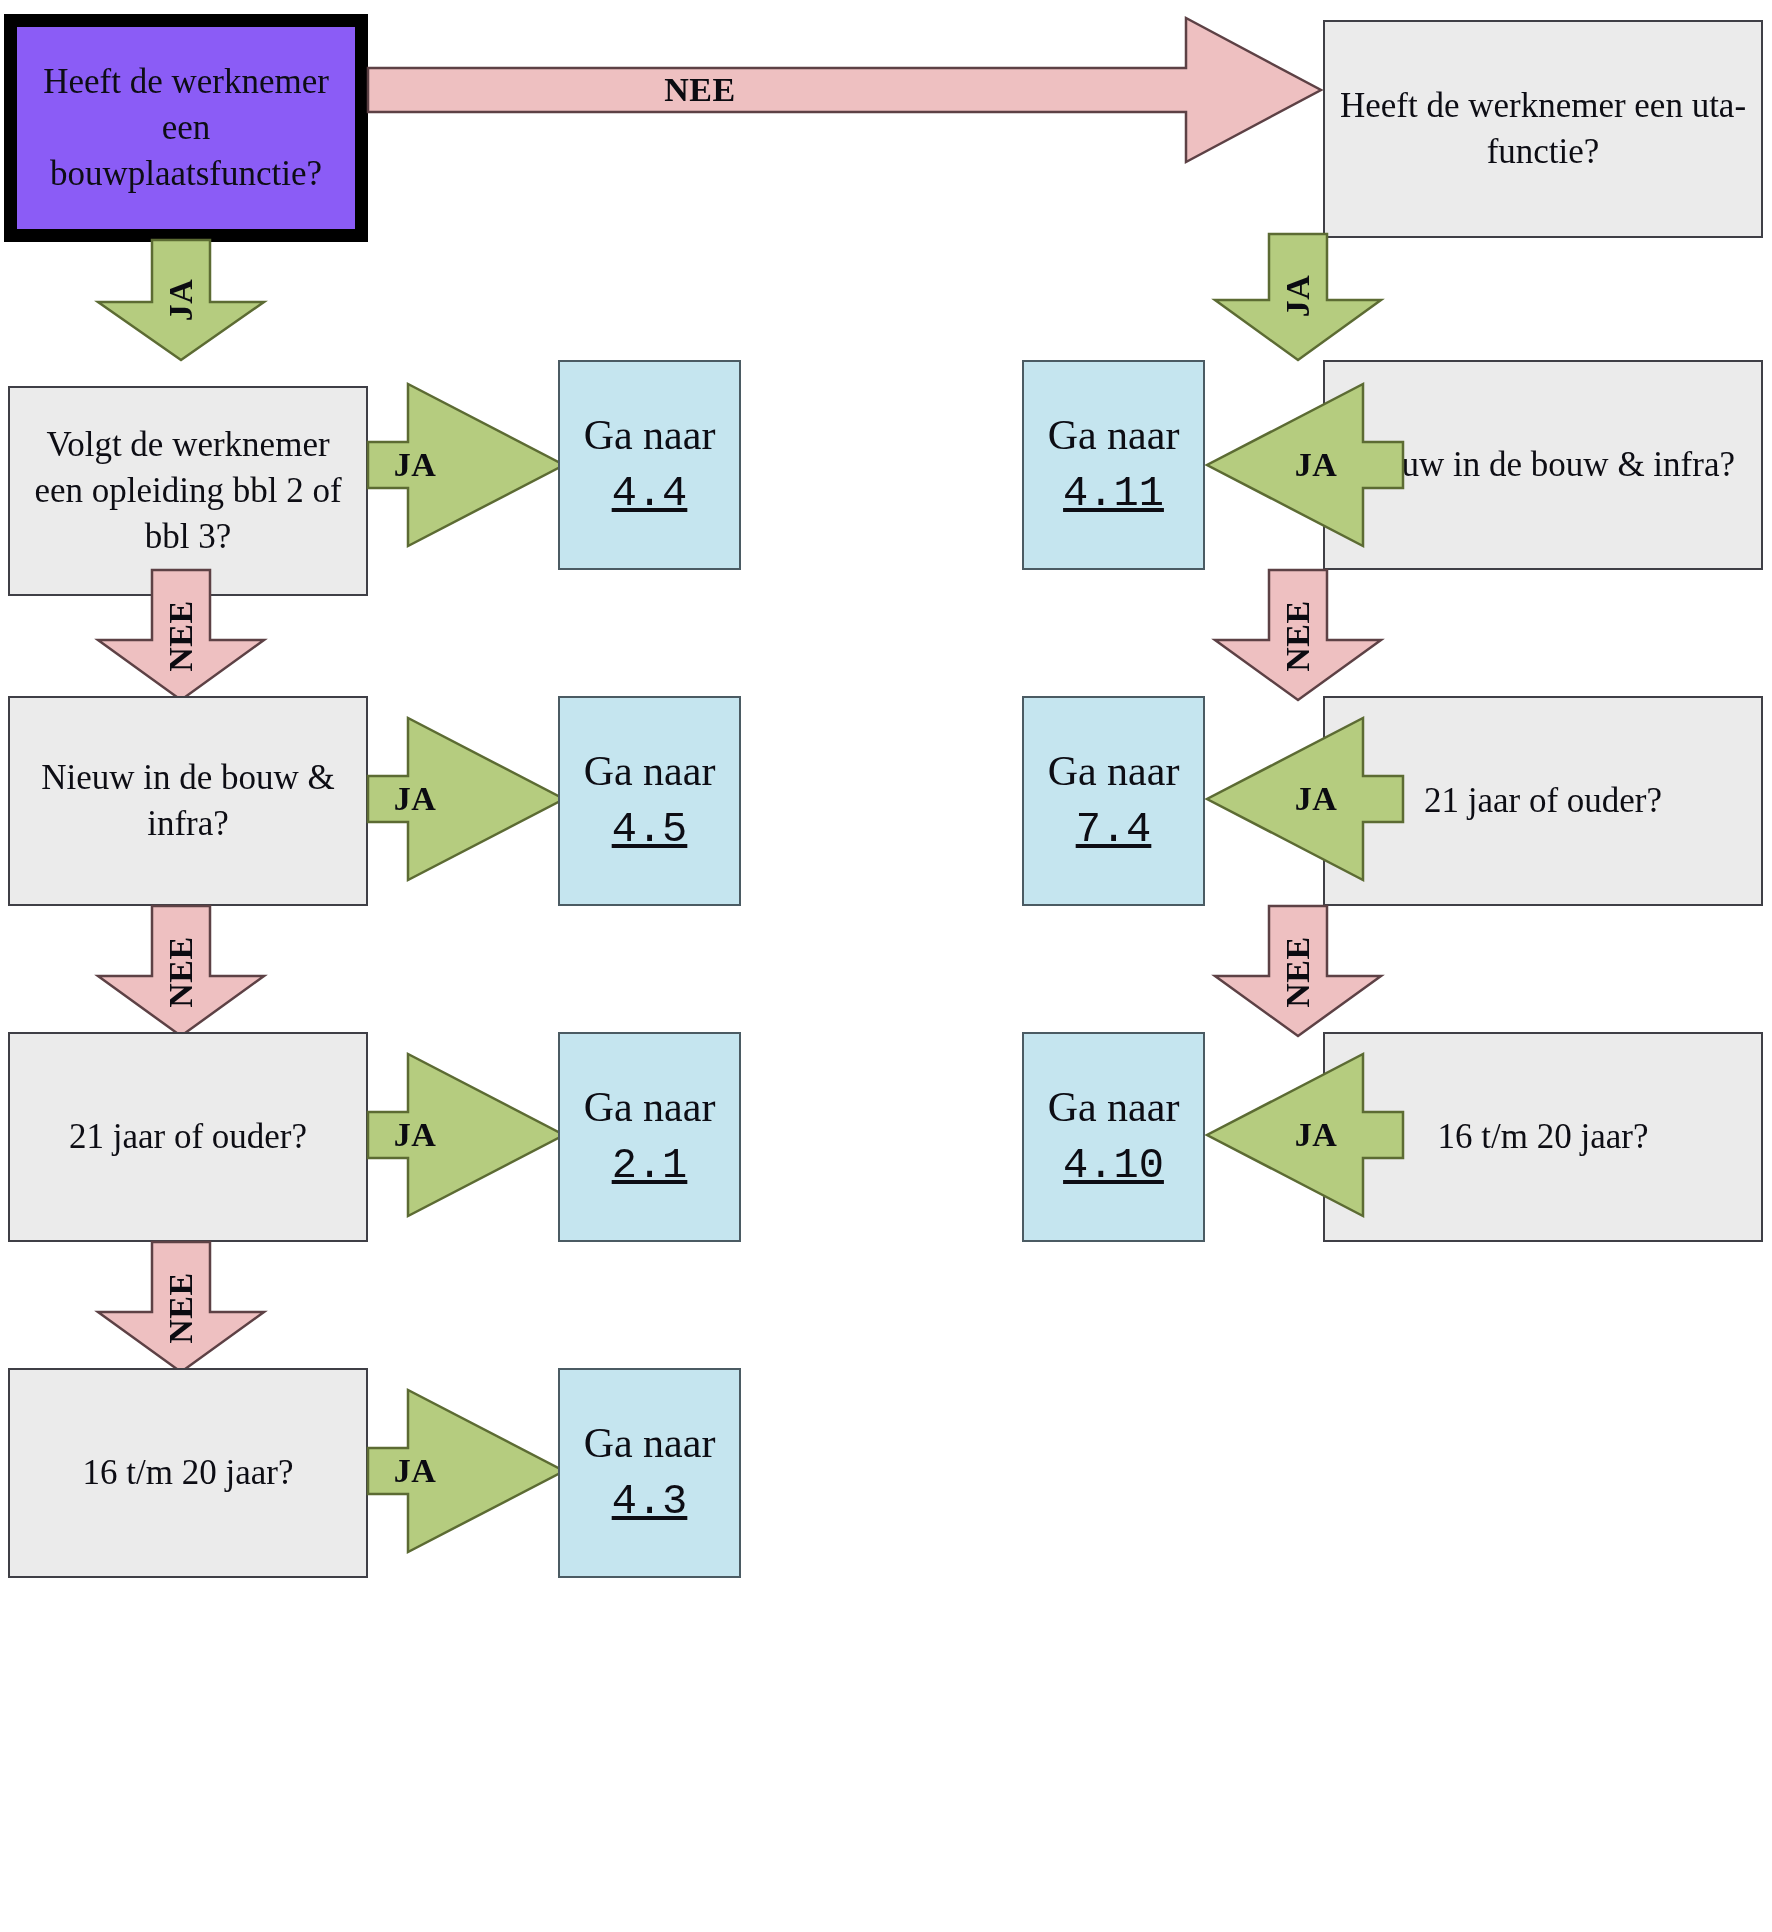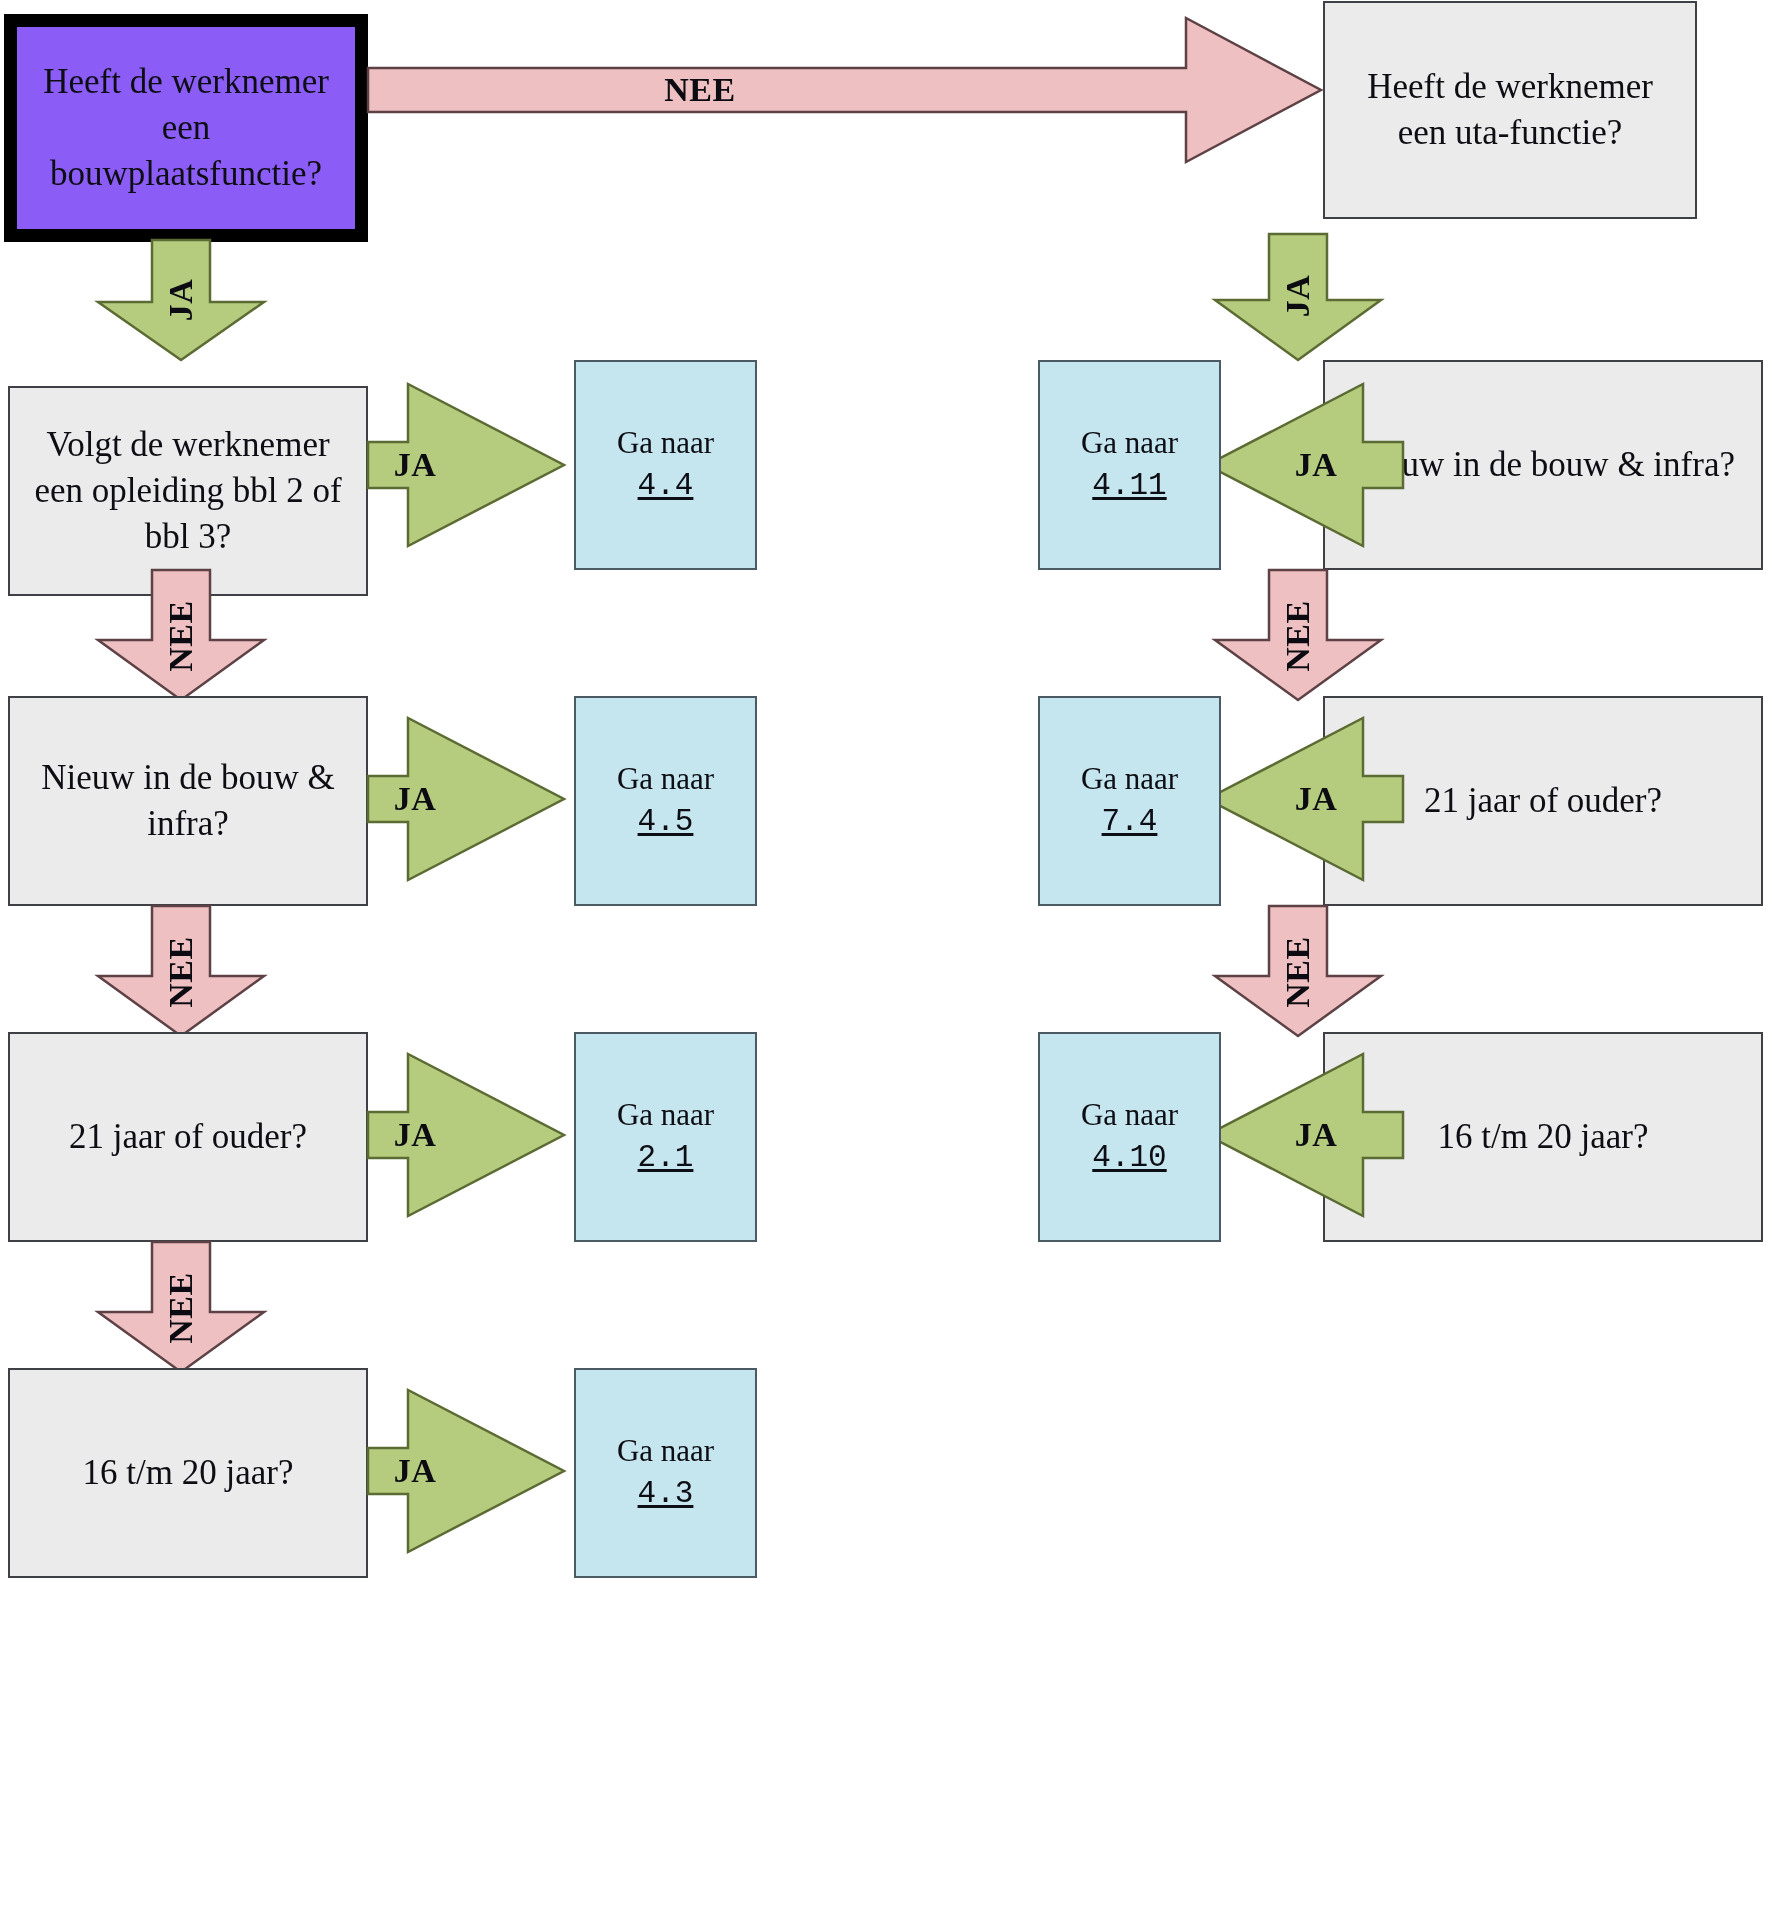--- a/index.html
+++ b/index.html
@@ -38,22 +38,21 @@
     border: 2px solid #3f3f46;
     font-size: 35px;
   }
   .decision.start {
     border: 13px solid #000000;
     background: #8b5cf6;
   }
   .goto {
     background: #c5e5ef;
     border: 2px solid #4b5b63;
-    font-size: 31px;
-    margin-left: 16px;
+    font-size: 42px;
   }
   .goto u {
     text-decoration: underline;
     text-underline-offset: 3px;
     font-family: Liberation Mono, monospace;
   }
 
   
   .arrow {
     position: absolute;
@@ -87,21 +86,21 @@
     <div class="txt">Heeft de werknemer een bouwplaatsfunctie?</div>
   </div>
 
   <div class="arrow" style="left:368px; top:10px; width:955px; height:160px;">
     <svg width="955" height="160" viewBox="0 0 955 160">
       <polygon points="0,58 818,58 818,8 953,80 818,152 818,102 0,102" fill="#eec0c1" stroke="#5d4145" stroke-width="2.5"></polygon>
     </svg>
   </div>
   <div class="arrow-label" style="left:600px; top:62px; width:200px; height:56px;">NEE</div>
 
-  <div class="node decision" style="left:1323px; top:1px; width:374px; height:218px;">
+  <div class="node decision" style="left:1323px; top:20px; width:440px; height:218px;">
     <div class="txt">Heeft de werknemer een uta-functie?</div>
   </div>
 
   <div class="arrow" style="left:96px; top:240px; width:170px; height:122px;">
     <svg width="170" height="122" viewBox="0 0 170 122">
       <polygon points="56,0 114,0 114,62 168,62 85,120 2,62 56,62" fill="#b5cc7f" stroke="#5c6b33" stroke-width="2.5"></polygon>
     </svg>
   </div>
   <div class="arrow-label vertical rot90" style="left:141px; top:272px; width:80px; height:56px;">JA</div>
 

